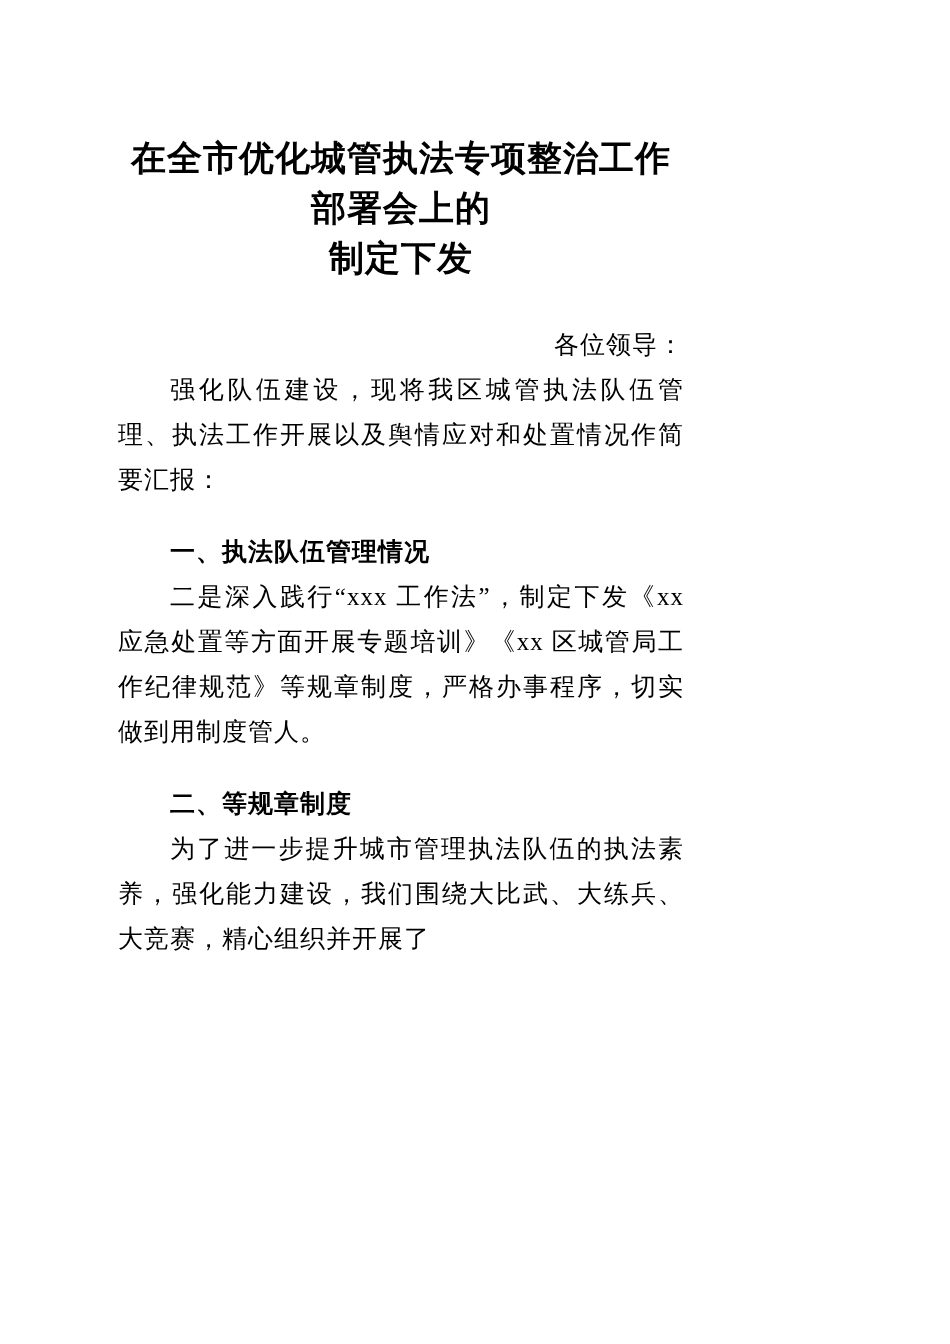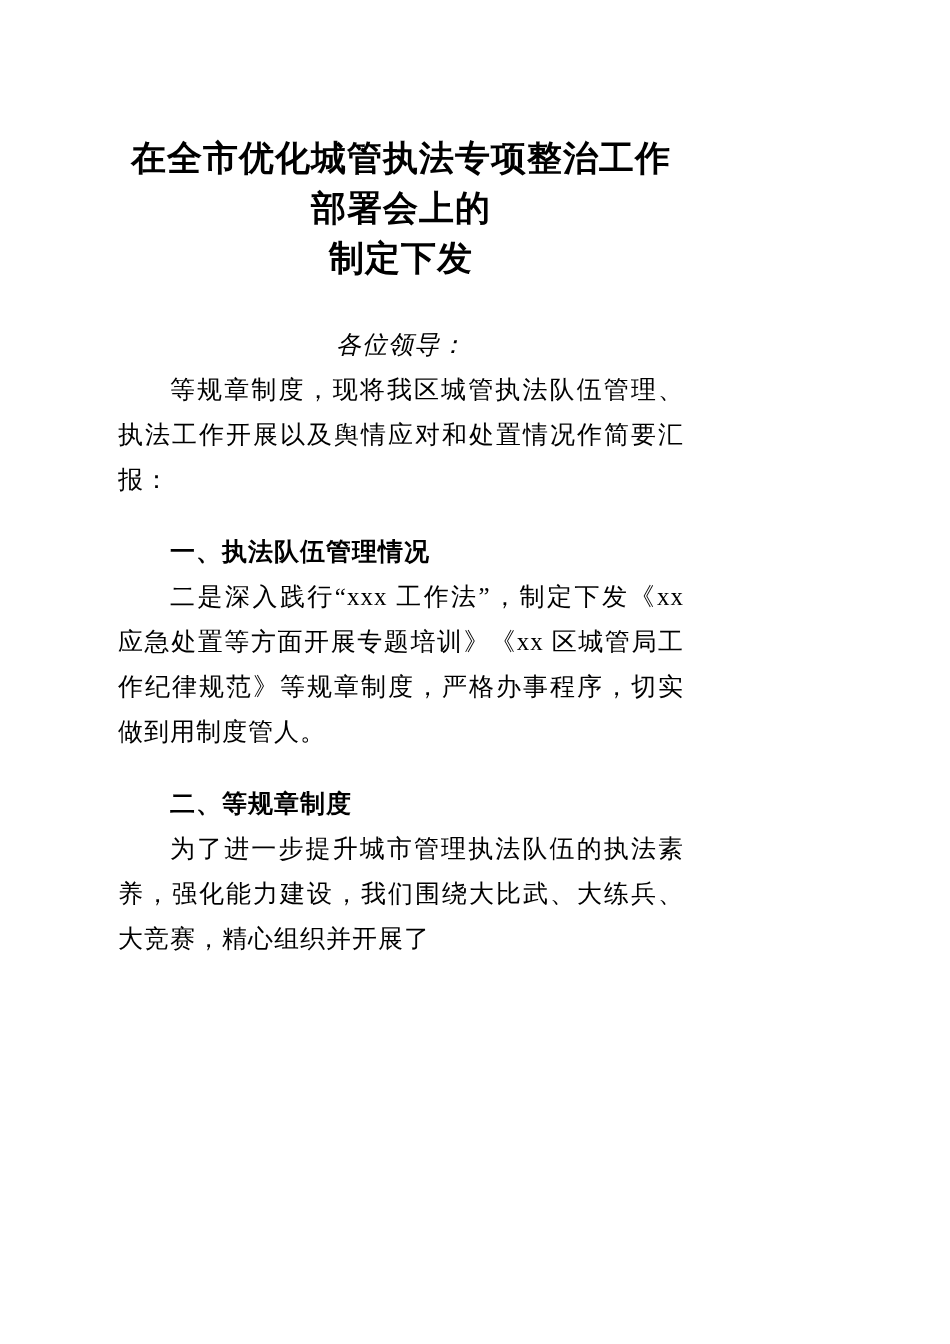--- a/index.html
+++ b/index.html
@@ -38,22 +38,21 @@
     letter-spacing: 1px;
     text-align: justify;
     text-justify: inter-character;
     word-break: break-all;
   }
   .doc-body p.indent {
     text-indent: 52px;
   }
   .doc-body p.salutation {
     text-indent: 0;
-    text-align: center;
-    font-style: italic;
+    text-align: right;
   }
   .doc-body p.heading {
     font-family: "Liberation Sans", "DejaVu Sans", sans-serif;
     font-weight: 700;
     text-align: left;
     text-indent: 52px;
     margin-top: 27px;
   }
 </style>
 </head>
@@ -62,21 +61,21 @@
 <div class="page">
 
   <h1 class="doc-title">
     <span class="title-line">在全市优化城管执法专项整治工作部署会上的</span>
     <span class="title-line">制定下发</span>
   </h1>
 
   <div class="doc-body">
     <p class="salutation">各位领导：</p>
 
-    <p class="indent">等规章制度，现将我区城管执法队伍管理、执法工作开展以及舆情应对和处置情况作简要汇报：</p>
+    <p class="indent">强化队伍建设，现将我区城管执法队伍管理、执法工作开展以及舆情应对和处置情况作简要汇报：</p>
 
     <p class="heading">一、执法队伍管理情况</p>
 
 
     <p class="indent">二是深入践行“xxx 工作法”，制定下发《xx 应急处置等方面开展专题培训》《xx 区城管局工作纪律规范》等规章制度，严格办事程序，切实做到用制度管人。</p>
 
 
     <p class="heading">二、等规章制度</p>
 
     <p class="indent">为了进一步提升城市管理执法队伍的执法素养，强化能力建设，我们围绕大比武、大练兵、大竞赛，精心组织并开展了</p>

